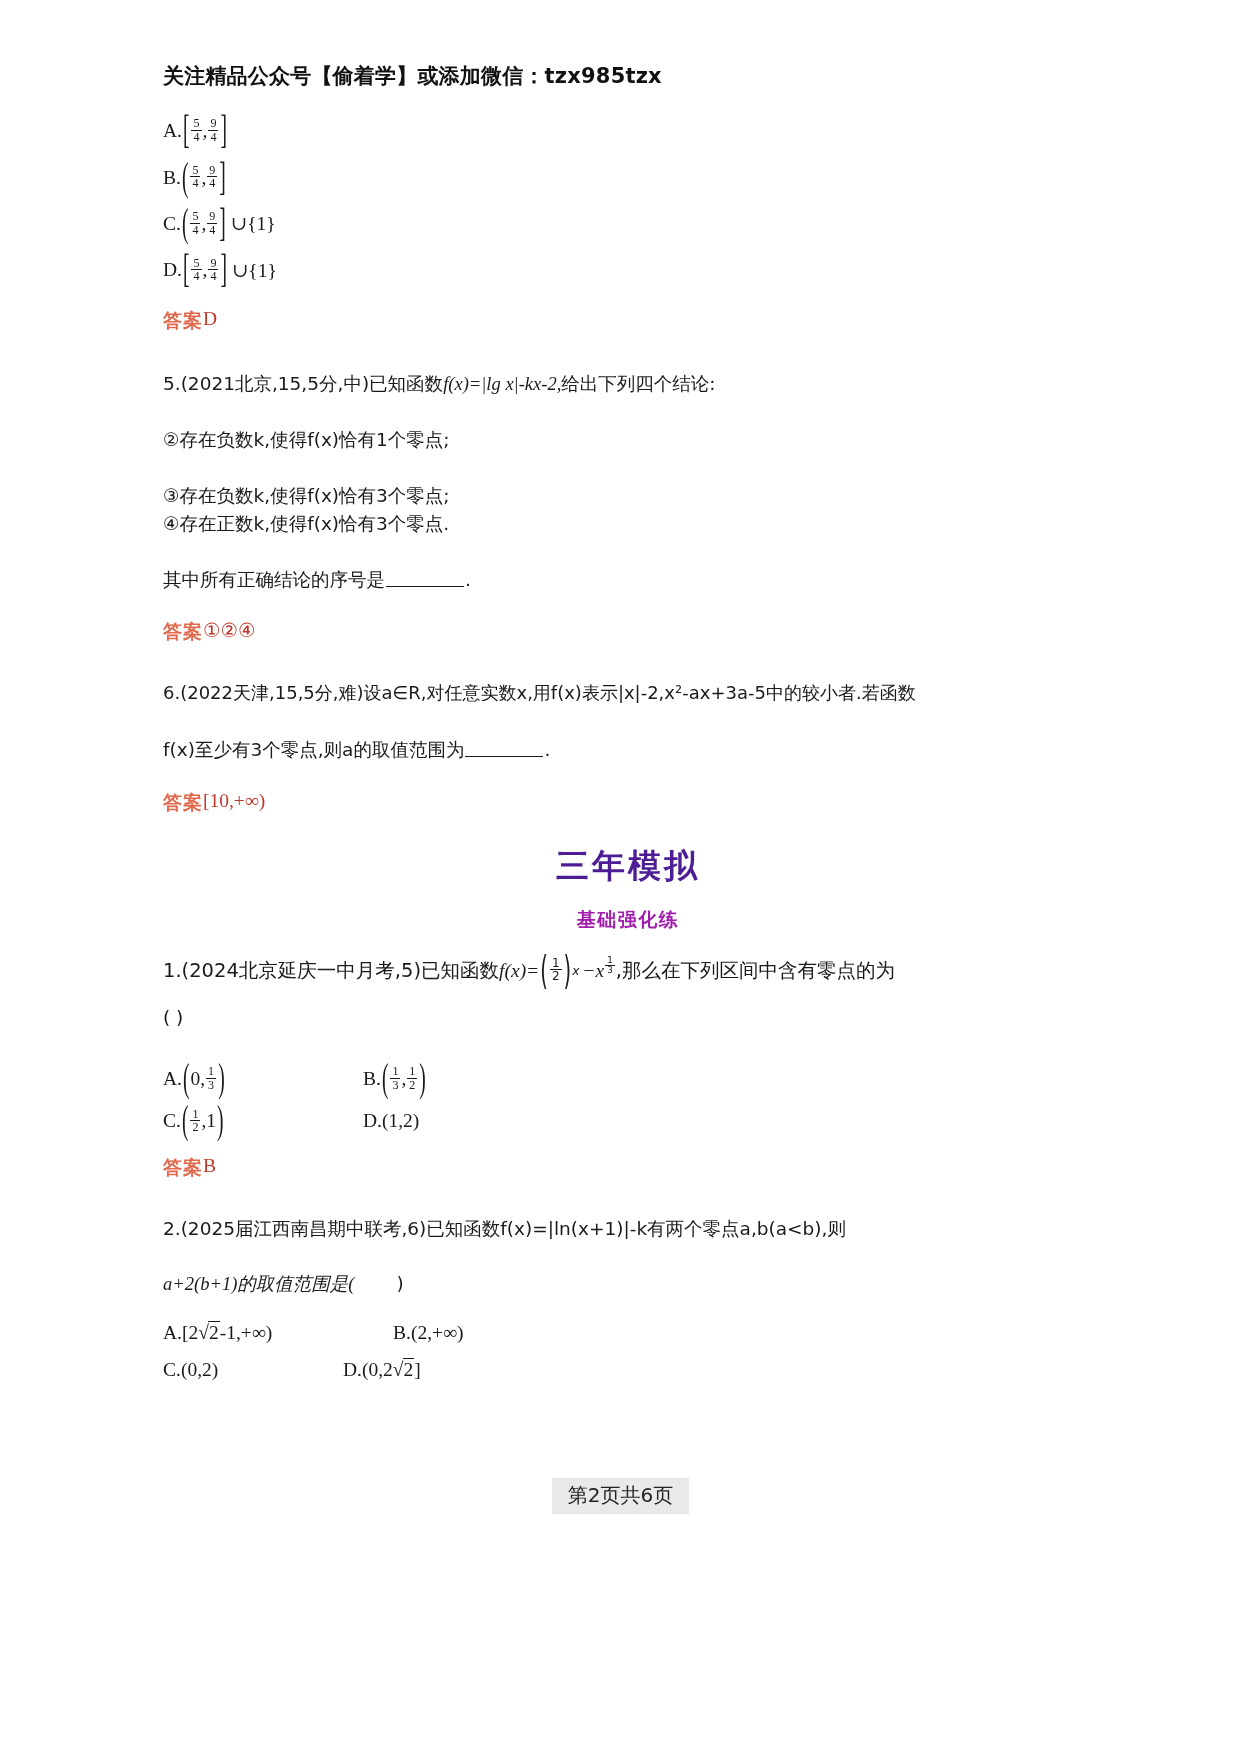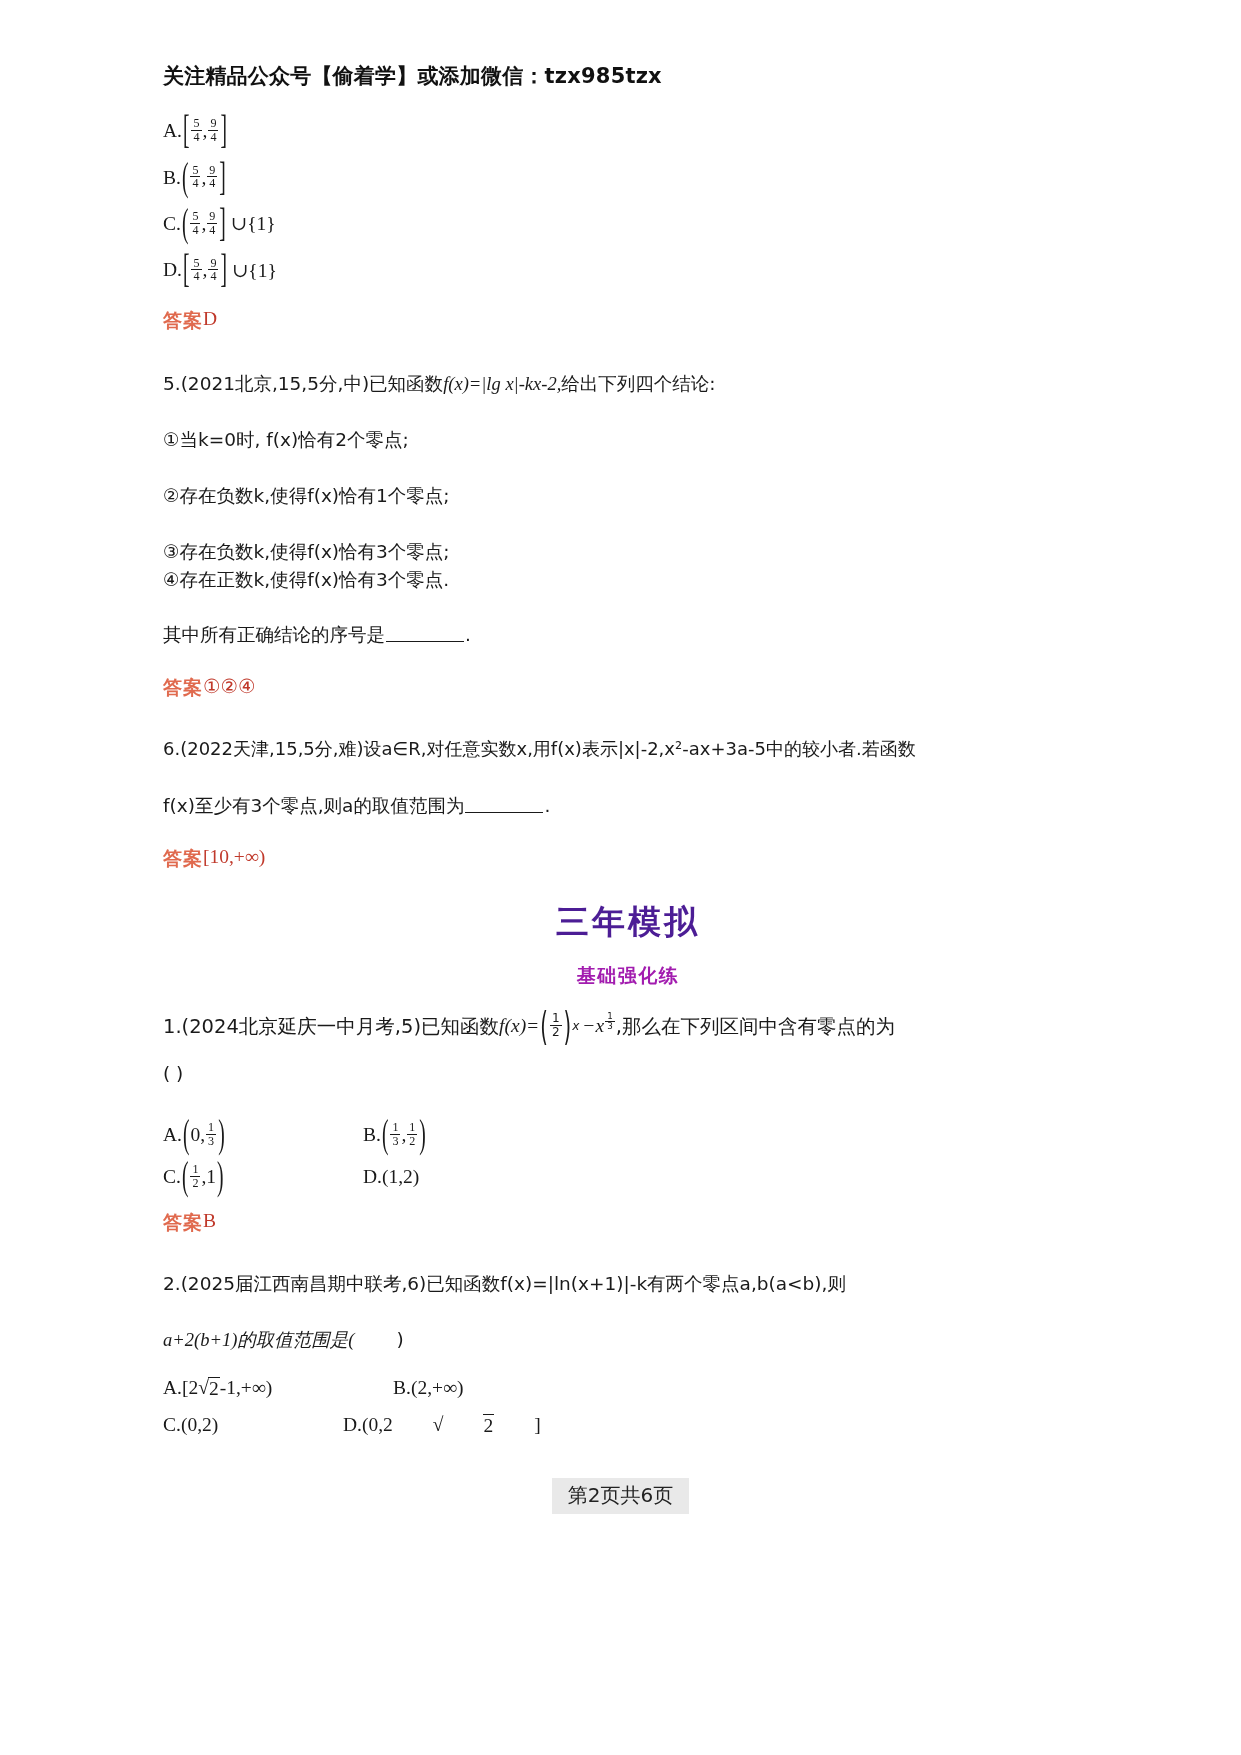--- a/index.html
+++ b/index.html
@@ -227,21 +227,20 @@
 
     <div class="answer-line" style="margin-bottom:36px;">
       <span class="answer-label">答案</span>
       <span class="answer-value">D</span>
     </div>
 
     <div class="qline cn" style="margin-bottom:28px;">
       <span>5.(2021北京,15,5分,中)已知函数</span><span class="mi">f(x)=|lg x|-kx-2,</span><span>给出下列四个结论:</span>
     </div>
 
-    <div class="qline cn" style="margin-bottom:28px;">①当k=0时, f(x)恰有2个零点;</div>
     <div class="qline cn" style="margin-bottom:28px;">②存在负数k,使得f(x)恰有1个零点;</div>
     <div class="qline cn" style="">③存在负数k,使得f(x)恰有3个零点;</div>
     <div class="qline cn" style="margin-bottom:28px;">④存在正数k,使得f(x)恰有3个零点.</div>
 
     <div class="qline cn" style="margin-bottom:26px;">
       <span>其中所有正确结论的序号是</span><span class="blank"></span><span>.</span>
     </div>
 
     <div class="answer-line" style="margin-bottom:34px;">
       <span class="answer-label">答案</span>
@@ -342,21 +341,21 @@
         <span>A.[2</span>
         <span>√</span>
           <span class="sqrt">2</span>
         <span>-1,+∞)</span>
       </span>
       <span>B.(2,+∞)</span>
     </div>
 
     <div class="optrow">
       <span style="display:inline-flex; align-items:center; width:180px;">C.(0,2)</span>
-      <span style="display:inline-flex; align-items:center;gap:40px;">
+      <span style="display:inline-flex; align-items:center;">
         <span>D.(0,2</span>
         <span>√</span>
           <span class="sqrt">2</span>
         <span>]</span>
       </span>
     </div>
 
   </div>
 
   <div class="footer">

